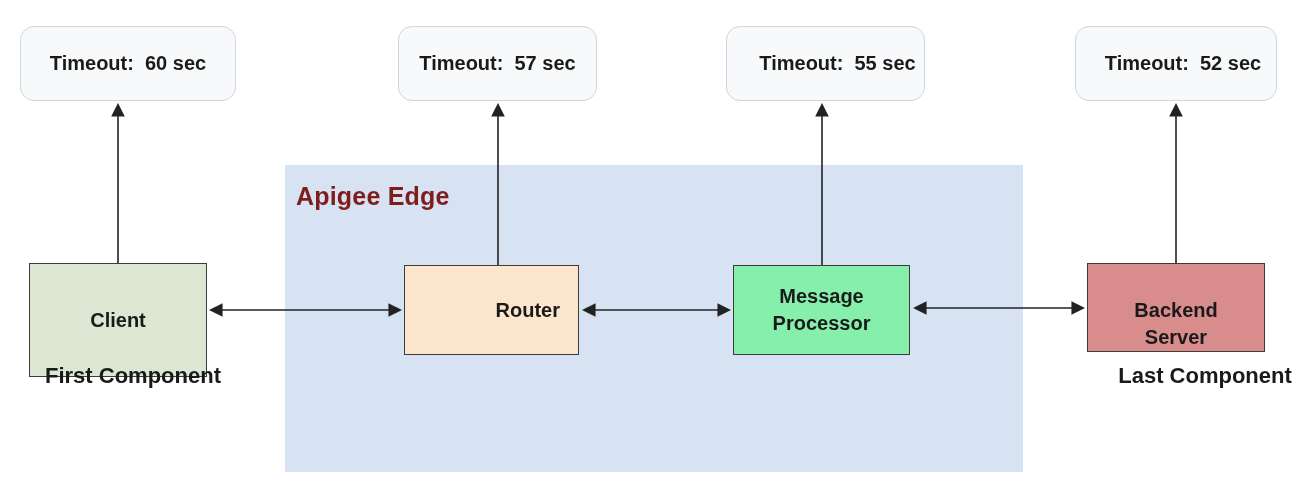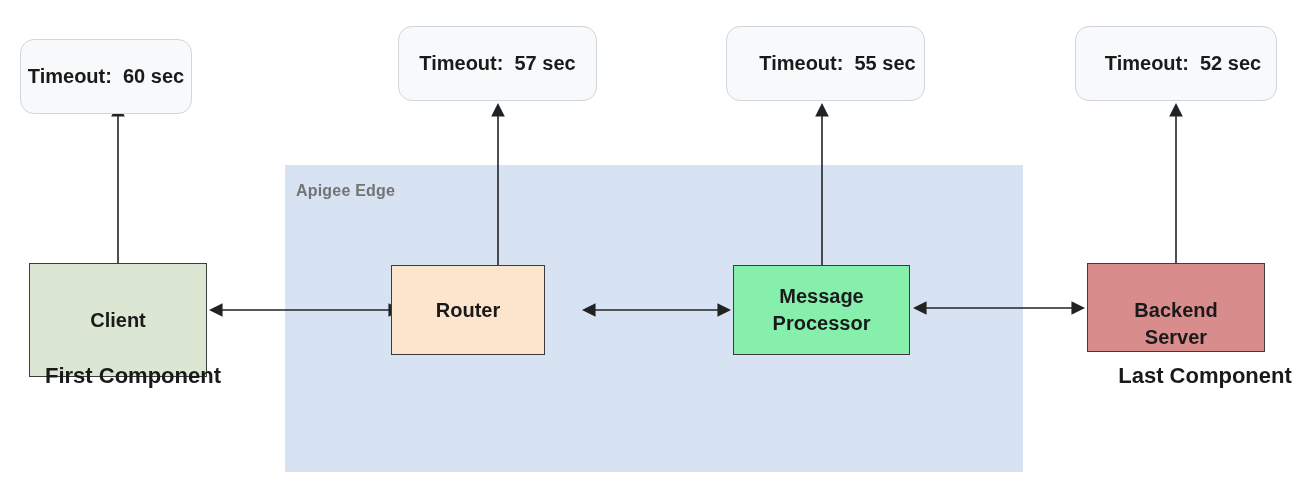--- a/index.html
+++ b/index.html
@@ -23,23 +23,23 @@
     top: 165px;
     width: 738px;
     height: 307px;
     background: #d7e2f2;
     z-index: 1;
   }
   .apigee-label {
     position: absolute;
     left: 11px;
     top: 17px;
-    font-size: 16px;
+    font-size: 25px;
     font-weight: bold;
-    color: #737373;
+    color: #7f1d1d;
     letter-spacing: 0.2px;
   }
 
   
   .arrows {
     position: absolute;
     left: 0;
     top: 0;
     z-index: 2;
     pointer-events: none;
@@ -58,21 +58,21 @@
     justify-content: center;
     z-index: 3;
     box-sizing: border-box;
   }
   .timeout span {
     font-size: 20px;
     font-weight: bold;
     color: #1a1a1a;
     white-space: pre;
   }
-  .t1 { left: 20px;   width: 172px; margin-top: 13px; }
+  .t1 { left: 20px;   width: 216px; }
   .t2 { left: 398px;  width: 199px; }
   .t3 { left: 726px;  width: 199px; padding-left: 24px; }
   .t4 { left: 1075px; width: 202px; padding-left: 14px; }
 
   
   .comp {
     position: absolute;
     border: 1.5px solid #3c3c3c;
     display: flex;
     align-items: center;
@@ -82,21 +82,21 @@
     box-sizing: border-box;
     padding: 0 18px;
   }
   .comp span {
     font-size: 20px;
     font-weight: bold;
     color: #1a1a1a;
     line-height: 1.35;
   }
   .c1 { left: 29px;   top: 263px; width: 178px; height: 114px; justify-content: center; }
-  .c2 { left: 391px;  top: 265px; width: 154px; height: 90px; }
+  .c2 { left: 404px;  top: 265px; width: 175px; height: 90px; justify-content: flex-end; }
   .c3 { left: 733px;  top: 265px; width: 177px; height: 90px; }
   .c4 { left: 1087px; top: 263px; width: 178px; height: 89px; align-items: flex-end; }
 
   
   .caption {
     position: absolute;
     font-size: 22px;
     font-weight: bold;
     color: #1a1a1a;
     text-align: center;

